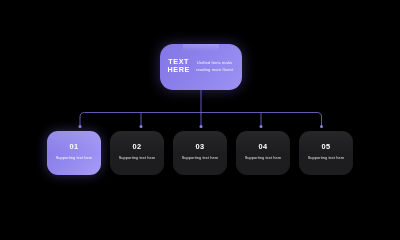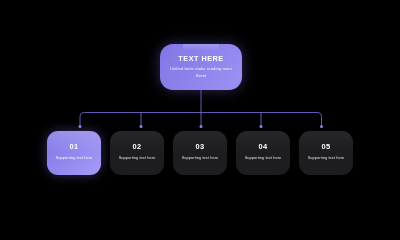--- a/index.html
+++ b/index.html
@@ -26,21 +26,21 @@
   #parent-node {
     position: absolute;
     left: 160px;
     top: 44px;
     width: 82px;
     height: 46px;
     border-radius: 13px;
     background: linear-gradient(125deg, #8176e4 0%, #8d82ec 45%, #9c91f2 100%);
     box-shadow: 0 0 14px rgba(124,110,230,0.38);
     display: flex;
-    flex-direction: column;
+    flex-direction: row;
     align-items: center;
     justify-content: center;
     box-sizing: border-box;
     padding: 3px 5px 4px 5px;
     overflow: hidden;
   }
   #parent-node::before {
     content: "";
     position: absolute;
     left: 28%;

